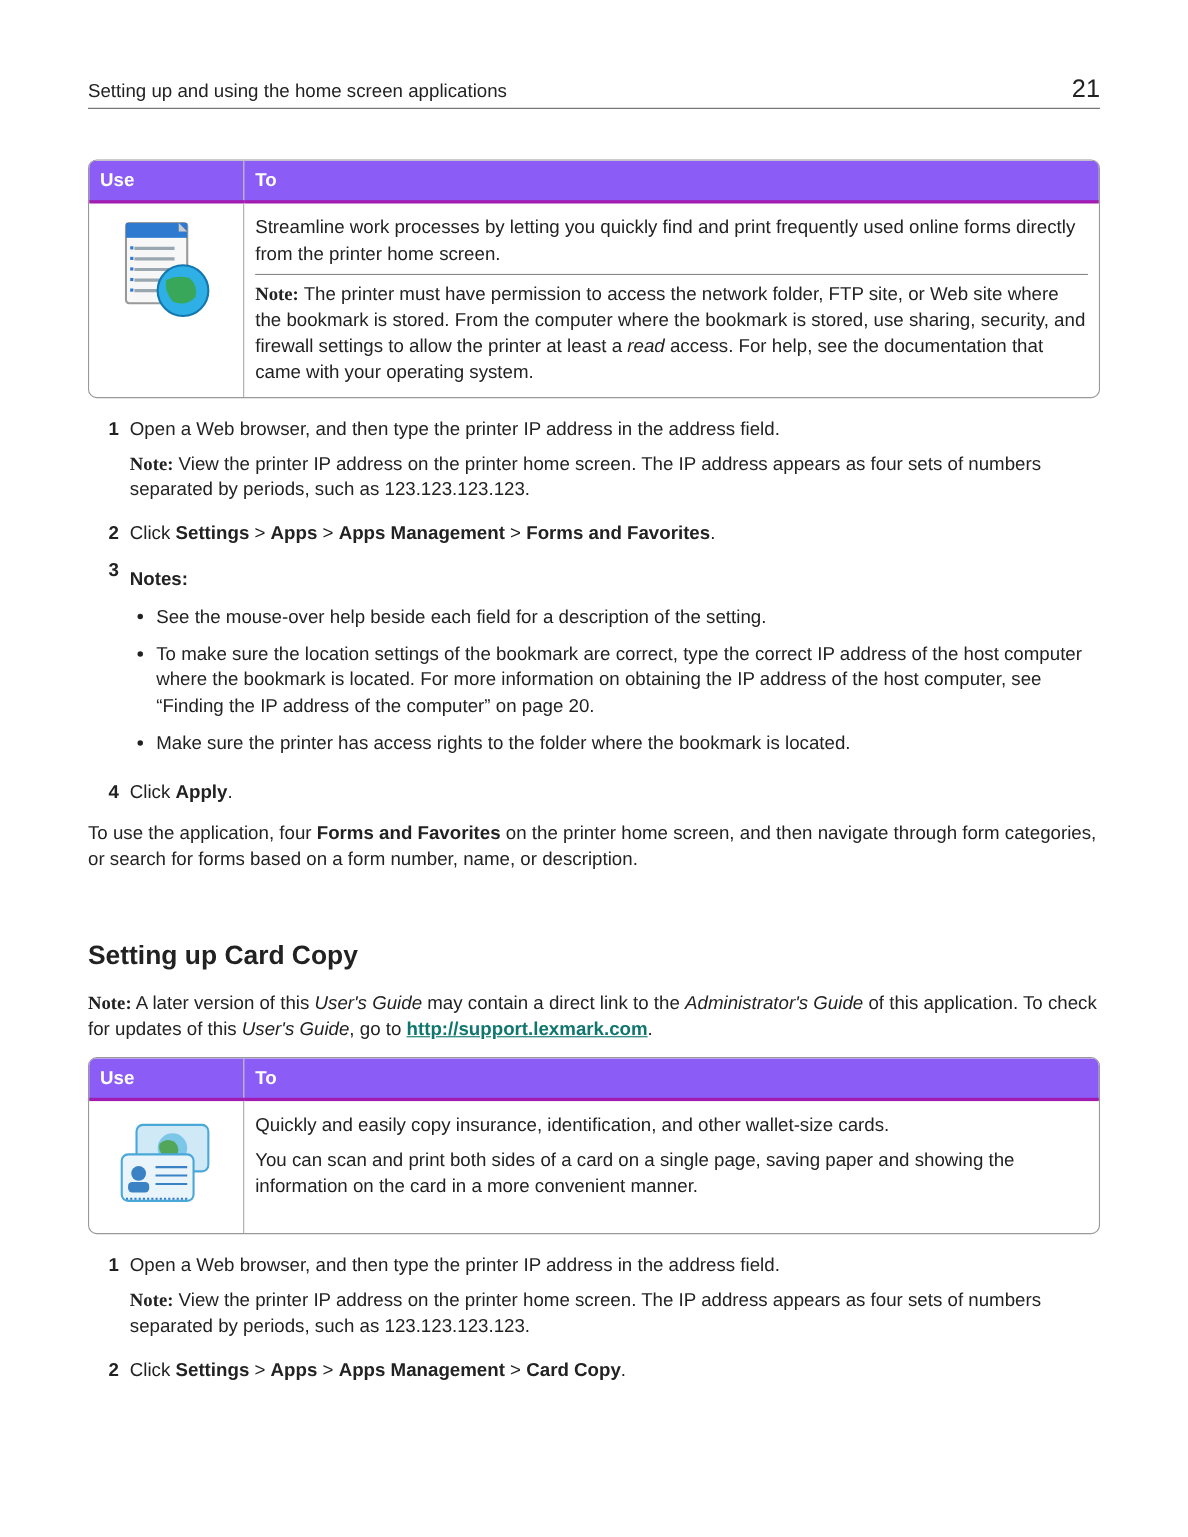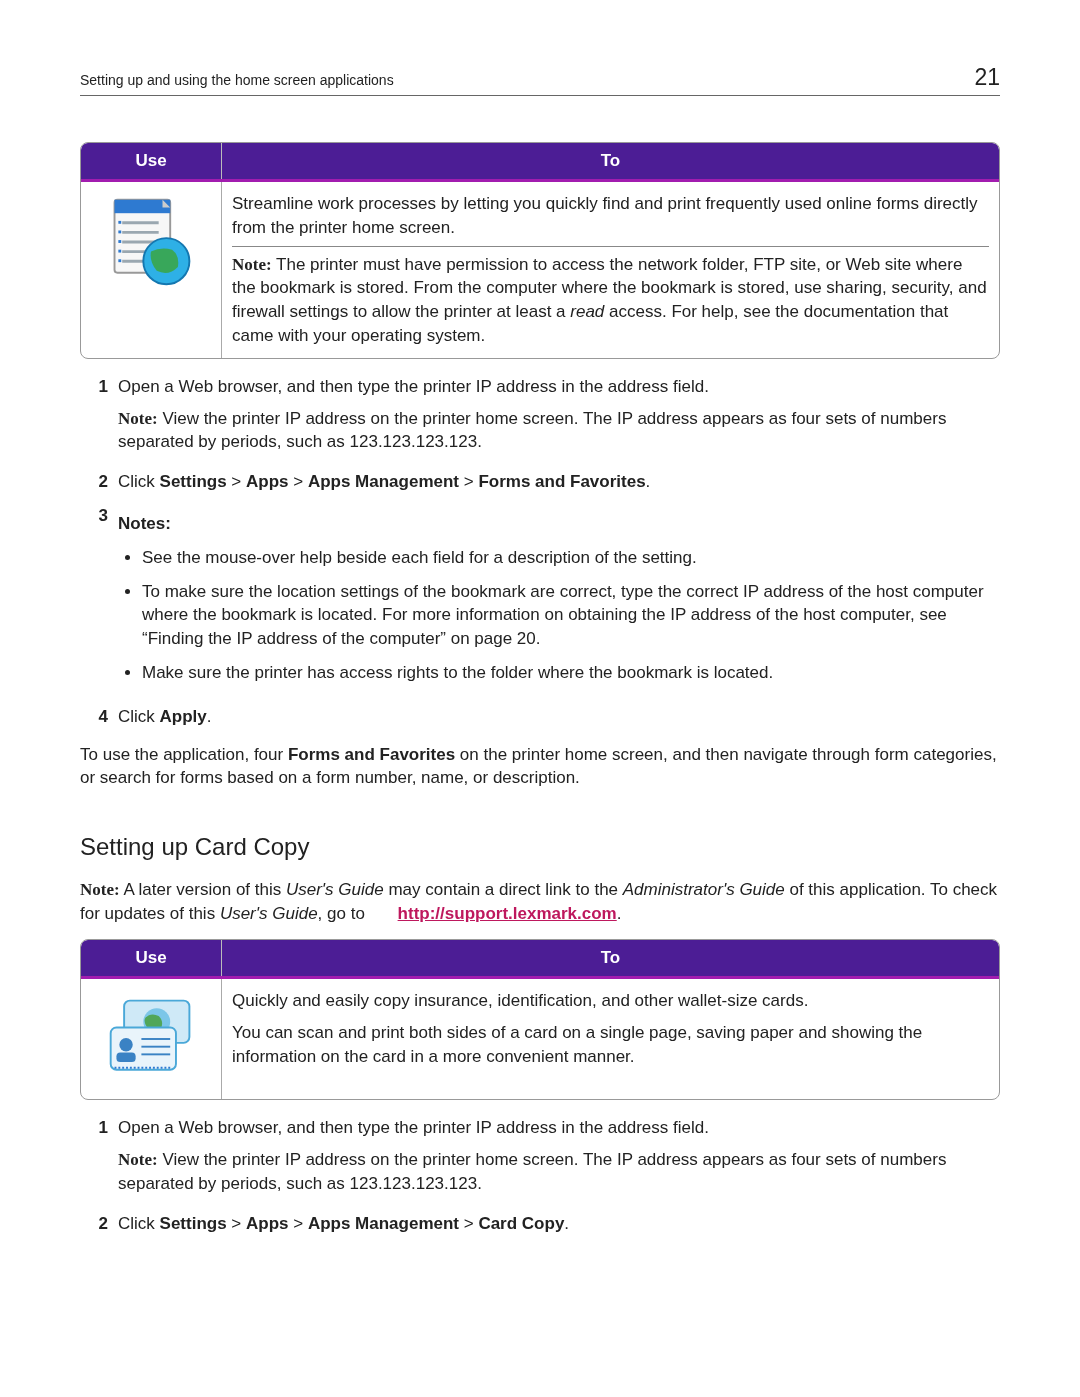--- a/index.html
+++ b/index.html
@@ -13,34 +13,34 @@
     line-height: 1.4;
   }
   .page-header {
     display: flex;
     justify-content: space-between;
     align-items: baseline;
     border-bottom: 1px solid #666;
     padding-bottom: 2px;
     margin-bottom: 46px;
   }
-  .page-header .title { font-size: 14px; margin-top: 15px; }
+  .page-header .title { font-size: 17px; margin-top: 15px; }
   .page-header .num { font-size: 23px; }
   table.uitable {
     width: 100%;
     border-collapse: collapse;
     border: 1px solid #999;
     border-radius: 6px;
     overflow: hidden;
   }
   table.uitable th {
-    background: #4c1d95;
+    background: #8b5cf6;
     color: #fff;
     font-weight: 700;
-    text-align: center;
+    text-align: left;
     padding: 6px 10px;
     font-size: 17px;
   }
   table.uitable td {
     vertical-align: top;
     padding: 10px 10px;
     border: 1px solid #aaa;
   }
   .use-col { width: 115px; }
   .forms-icon, .card-icon {
@@ -48,22 +48,22 @@
     display: block; margin: 2px auto;
   }
   ol.steps { list-style: none; padding: 0; margin: 16px 0 0 0; }
   ol.steps > li { display: flex; margin-bottom: 10px; }
   ol.steps > li > .n { width: 28px; flex: 0 0 28px; font-weight: 700; text-align: right; padding-right: 10px; }
   ol.steps > li > .body { flex: 1; }
   .sub { margin: 8px 0 0 0; }
   .sub p { margin: 6px 0; }
   ul.bullets { list-style: disc; margin: 10px 0 10px 24px; padding: 0; }
   ul.bullets li { margin-bottom: 10px; }
-  .section-title { font-size: 24px; font-weight: 400; margin: 40px 0 12px 0; }
-  a.link { color: #be185d; text-decoration: underline; font-weight: 700; margin-left: 28px; }
+  .section-title { font-size: 24px; font-weight: 700; margin: 59px 0 12px 0; }
+  a.link { color: #0f766e; text-decoration: underline; font-weight: 700; }
   .para { margin: 14px 0; }
   .note-label { font-weight: 700; font-family: Liberation Serif, serif; }
   .ital { font-style: italic; }
   .rounded {
     border: 1px solid #999;
     border-radius: 8px;
     overflow: hidden;
   }
   .rounded table { border: none; }
   .rounded table th:first-child { width:120px; border-right:1px solid #bbb; }

